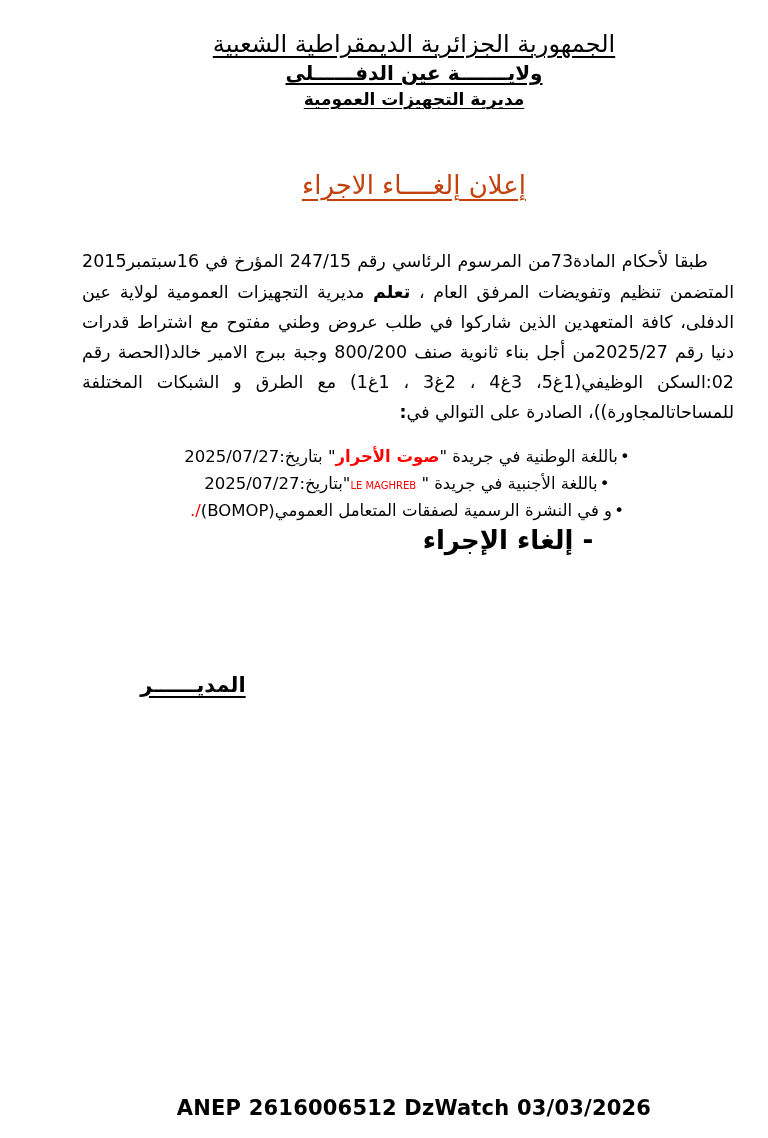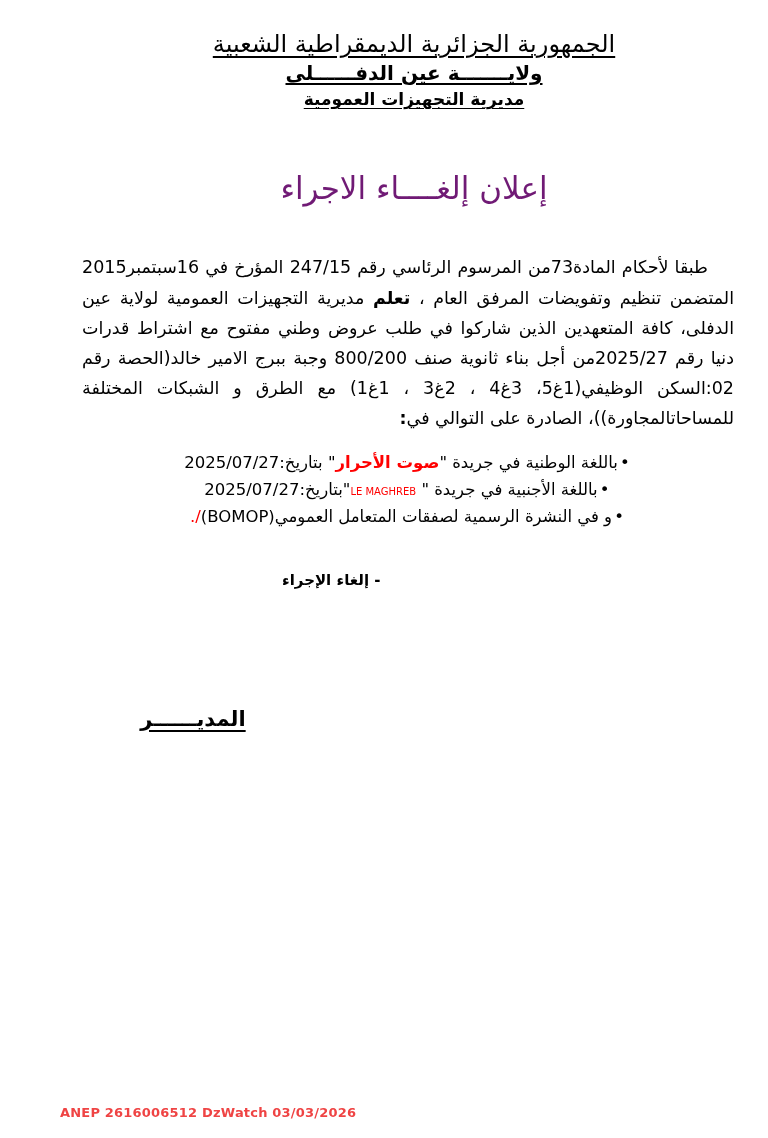--- a/index.html
+++ b/index.html
@@ -58,23 +58,24 @@
     text-decoration: underline;
     text-underline-offset: 3px;
     direction: rtl;
     unicode-bidi: embed;
   }
 
   
   .doc-title {
     text-align: center;
     margin-top: 60px;
-    color: #701a75;
-    font-size: 31px;
+    color: #c2410c;
+    font-size: 26px;
     font-weight: normal;
+    text-decoration: underline;
     text-underline-offset: 5px;
     direction: rtl;
     unicode-bidi: embed;
   }
 
   
   .body-wrap {
     margin-top: 46px;
     padding-right: 34px;
     padding-left: 22px;
@@ -131,24 +132,23 @@
   .bullets .num {
     direction: ltr;
     unicode-bidi: embed;
     display: inline-block;
   }
 
   
   .decision {
     direction: rtl;
     unicode-bidi: embed;
-    text-align: left;
-    font-size: 15px;
-    font-weight: bold;
-    margin-top: 40px;
+    text-align: center;
+    font-size: 26px;
+    font-weight: bold;
     padding-left: 200px;
   }
 
   
   .signature {
     direction: rtl;
     unicode-bidi: embed;
     text-align: center;
     font-size: 21px;
     font-weight: bold;
@@ -159,24 +159,25 @@
     text-decoration: underline;
     text-underline-offset: 4px;
   }
 
   
   .footer {
     position: absolute;
     left: 0;
     right: 0;
     bottom: 18px;
+    text-align: center;
     direction: ltr;
     unicode-bidi: embed;
-    color: #ef4444;
-    font-size: 13px;
+    color: #000000;
+    font-size: 21px;
     font-weight: bold;
     letter-spacing: 0.2px;
   }
 </style>
 </head>
 <body>
 
 <div class="page">
 
   <div class="header">

